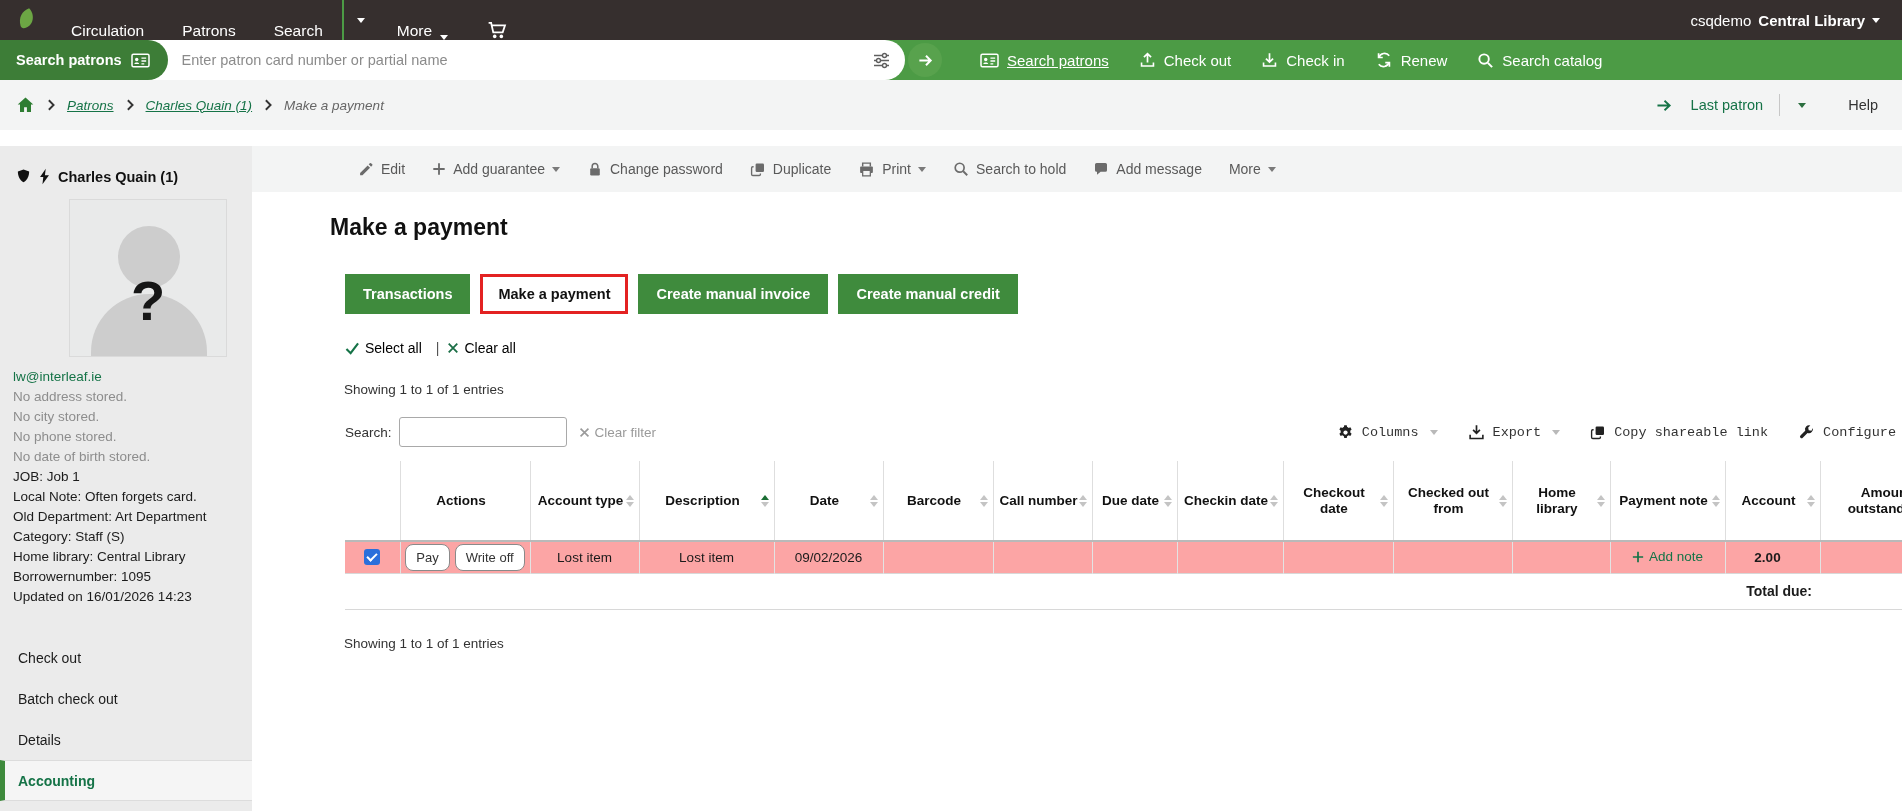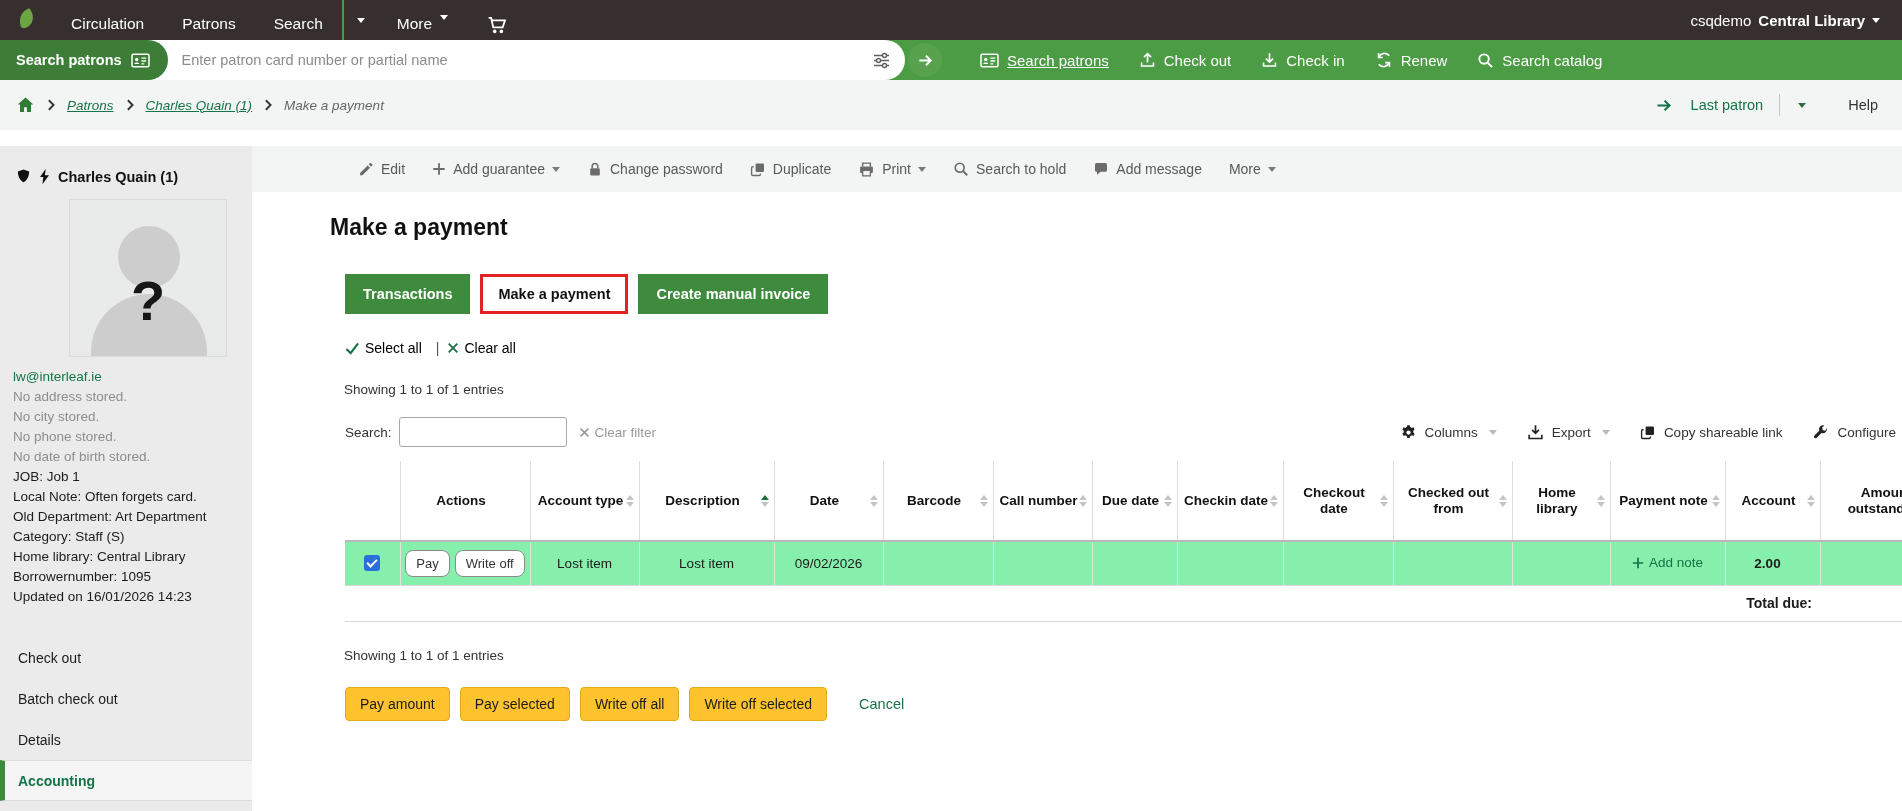--- a/index.html
+++ b/index.html
@@ -5,21 +5,21 @@
   * { margin:0; padding:0; box-sizing:border-box; }
   html,body { width:1902px; height:811px; overflow:hidden; background:#fff;
     font-family:"Liberation Sans", sans-serif; }
   svg { display:block; }
   .caret { width:0; height:0; border-left:4.5px solid transparent; border-right:4.5px solid transparent;
     border-top:5.5px solid currentColor; display:inline-block; }
 
   
   .topbar { height:40px; background:#362f2e; display:flex; align-items:center; color:#fff; }
   .topbar .logo { padding:0 16px 0 14px; display:flex; align-items:center; }
-  .topbar .nav-item { padding:15px 19px; font-size:15.5px; display:flex; align-items:flex-start; gap:8px; height:40px; cursor:pointer; }
+  .topbar .nav-item { padding:0 19px; font-size:15.5px; display:flex; align-items:flex-end; gap:8px; height:40px; cursor:pointer; }
   .topbar .vdiv { width:2px; height:40px; background:#4c9b45; }
   .topbar .caret-only { padding:0 13px; height:40px; display:flex; align-items:center; }
   .topbar .spacer { flex:1; }
   .topbar .user { display:flex; align-items:center; gap:7px; font-size:15px; padding-right:22px; cursor:pointer; }
   .topbar .user b { font-weight:bold; }
 
   
   .searchbar { height:40px; background:#4c9b45; display:flex; align-items:center; position:relative; }
   .search-white { height:40px; width:905px; background:#fff; border-radius:0 20px 20px 0;
     display:flex; align-items:center; position:relative; flex:none; }
@@ -89,39 +89,39 @@
   .selectrow .pipe { color:#555; margin-left:6px; }
   .showing { margin:26px 0 0 14px; font-size:13.5px; color:#333; }
 
   .filter-row { margin:20px 0 0 15px; display:flex; align-items:center; padding-right:6px; }
   .filter-row label { font-size:13.5px; color:#333; margin-right:7px; }
   .filter-input { width:168px; height:30px; border:1px solid #a9a9a9; border-radius:3px; padding:0 8px;
     font-size:13.5px; font-family:"Liberation Sans",sans-serif; background:#fff; }
   .clear-filter { color:#9a9a9a; font-size:13.5px; display:flex; align-items:center; gap:5px; margin-left:12px; cursor:pointer; }
   .filter-row .spacer { flex:1; }
   .table-controls { display:flex; align-items:center; gap:30px; color:#333; font-size:13.5px; }
-  .tc-item { display:flex; align-items:center; gap:8px; cursor:pointer; }
+  .tc-item { display:flex; align-items:center; gap:8px; cursor:pointer;font-family:Liberation Mono, monospace; }
   .tc-item .caret { color:#b9b9b9; margin-left:3px; }
 
   
   .table-wrap { margin:14px 0 0 15px; overflow:hidden; width:calc(100% - 15px); }
   table.pay { border-collapse:collapse; table-layout:fixed; width:1615px; }
   table.pay th { height:80px; font-size:13.5px; font-weight:bold; color:#111; text-align:center;
     border-left:1px solid #dedede; position:relative; padding:0 14px 0 6px; line-height:16px;
     border-bottom:2px solid #b9b9b9; background:#fff; }
   table.pay th:first-child { border-left:none; }
   .sort { position:absolute; right:5px; top:50%; transform:translateY(-50%);
     display:flex; flex-direction:column; gap:2px; }
   .tri-up { width:0; height:0; border-left:4px solid transparent; border-right:4px solid transparent;
     border-bottom:5px solid #c4c4c4; }
   .tri-down { width:0; height:0; border-left:4px solid transparent; border-right:4px solid transparent;
     border-top:5px solid #c4c4c4; }
   .tri-up.active { border-bottom-color:#1b6e34; }
-  table.pay td { height:44px; font-size:13.5px; color:#1b1b1b; text-align:center;
-    border-left:1px solid #e3e3e3; background:#86efac; }
+  table.pay td { height:32px; font-size:13.5px; color:#1b1b1b; text-align:center;
+    border-left:1px solid #e3e3e3; background:#fca5a5; }
   table.pay td:first-child { border-left:none; }
   .cb { width:16px; height:16px; background:#2a6fdb; border-radius:3px; margin:0 auto; position:relative; cursor:pointer; }
   .cb::after { content:""; position:absolute; left:5px; top:2px; width:4px; height:8px;
     border:solid #fff; border-width:0 2px 2px 0; transform:rotate(45deg); }
   .mini-btn { background:#fff; border:1px solid #8a8a8a; border-radius:8px; padding:5px 10px;
     font-size:13px; color:#333; cursor:pointer; font-family:"Liberation Sans",sans-serif; }
   .btn-pair { display:flex; gap:5px; justify-content:center; }
   .addnote { color:#157347; display:inline-flex; align-items:center; gap:5px; cursor:pointer; }
   td.amount { color:#c00000; font-weight:bold; text-align:right; padding-right:10px; }
   tr.total td { background:#fff; border:none; height:36px; border-top:1px solid #d8d8d8; border-bottom:1px solid #d8d8d8; }
@@ -385,20 +385,23 @@
 
       <div class="tabs">
         <div class="tab">
           <span>Transactions</span>
         </div>
         <div class="tab hl">
           <span>Make a payment</span>
         </div>
         <div class="tab">
           <span>Create manual invoice</span>
+        </div>
+        <div class="tab">
+          <span>Create manual credit</span>
         </div>
       </div>
 
       <div class="selectrow">
         <div class="green-link">
           <svg width="15" height="13" viewBox="0 0 16 14">
             <path d="M1.5 7.5l4.5 4.5 8-10.5" stroke="#157347" stroke-width="2.3" fill="none"></path>
           </svg>
           <span>Select all</span>
         </div>
@@ -578,22 +581,15 @@
             <tr class="total">
               <td colspan="14" class="total-label">Total due:</td>
               <td class="total-val">2.00</td>
             </tr>
           </tbody>
         </table>
       </div>
 
       <div class="showing">Showing 1 to 1 of 1 entries</div>
 
-      <div class="actions-row">
-        <button class="yellow-btn">Pay amount</button>
-        <button class="yellow-btn">Pay selected</button>
-        <button class="yellow-btn">Write off all</button>
-        <button class="yellow-btn">Write off selected</button>
-        <span class="cancel-link">Cancel</span>
-      </div>
     </div>
   </div>
 </div>
 
 </body></html>

